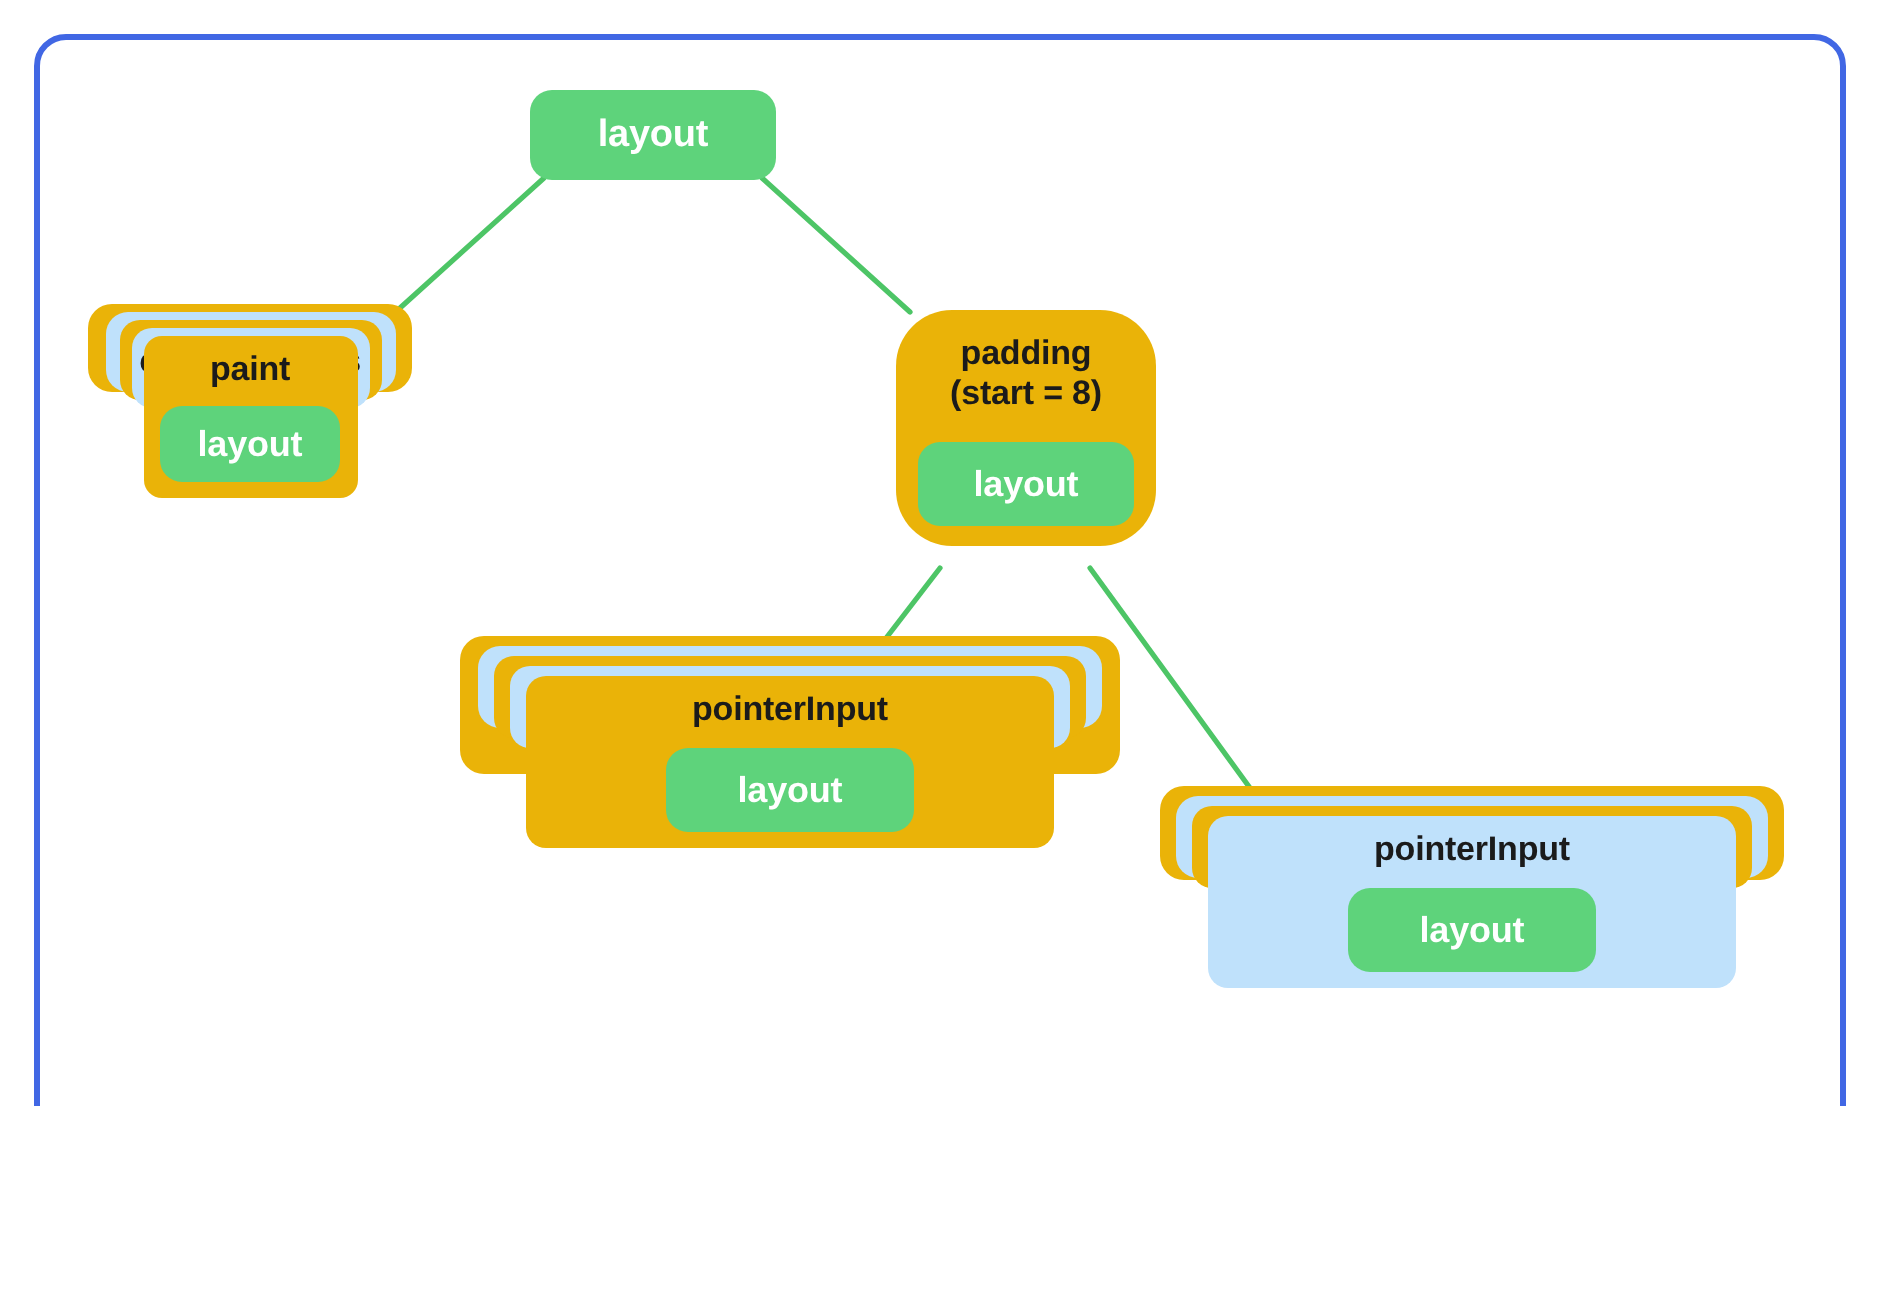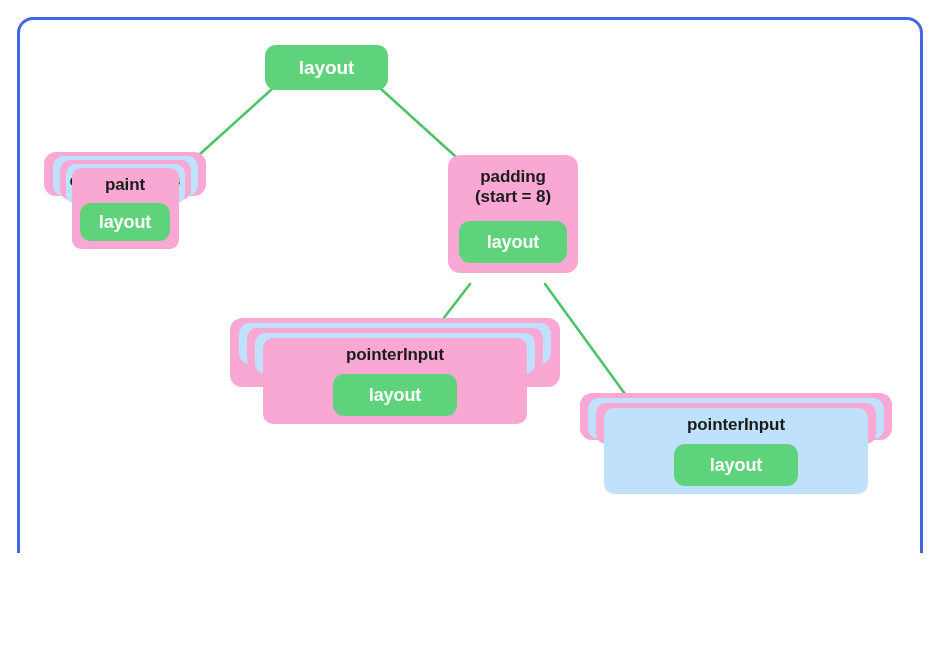--- a/index.html
+++ b/index.html
@@ -48,21 +48,21 @@
   
   .node {
     position: absolute;
     box-sizing: border-box;
     border-radius: 12px;
     display: flex;
     flex-direction: column;
     align-items: center;
   }
 
-  .wrap-a { background: #f9a8d4; }
+  .wrap-a { background: #eab308; }
   .wrap-b { background: #bfe1fb; }
 
   .node-label {
     font-size: 17px;
     font-weight: 700;
     color: #1b1b1b;
     text-align: center;
     line-height: 1.18;
     letter-spacing: -0.1px;
     white-space: pre-line;
@@ -104,20 +104,21 @@
   .inner-3 { width: 119px; margin-top: 4px; border-radius: 10px; padding-bottom: 7px; }
   .inner-4 { width: 107px; margin-top: 4px; border-radius: 9px;  padding-bottom: 8px; }
   .clip-leaf { width: 90px; height: 38px; margin-top: 2px; }
 
   
   #pad-start {
     left: 448px;
     top: 155px;
     width: 130px;
     padding: 0 0 10px 0;
+    border-radius: 28px;
   }
   #pad-start > .node-label { padding-top: 12px; }
   .pad-start-leaf { width: 108px; height: 42px; margin-top: 8px; }
 
   
   #pad-top {
     left: 230px;
     top: 318px;
     width: 330px;
     padding: 0 0 11px 0;

